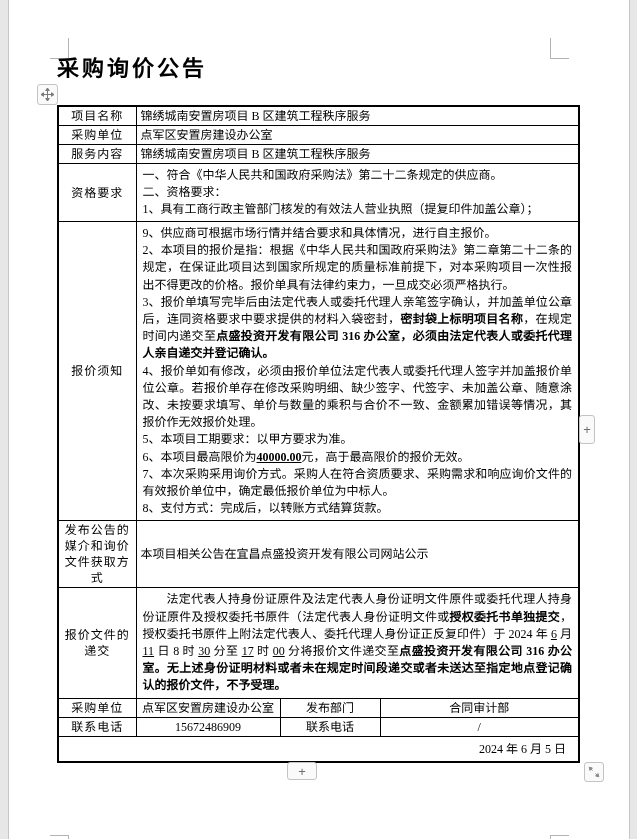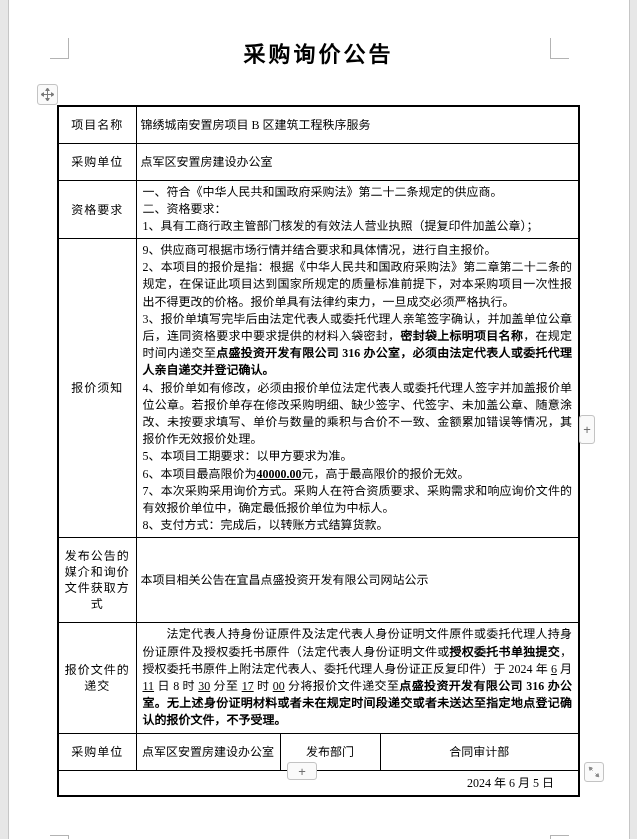--- a/index.html
+++ b/index.html
@@ -3,37 +3,37 @@
 <meta charset="utf-8">
 <style>
   html,body{margin:0;padding:0;}
   body{font-family:"Liberation Serif","DejaVu Serif",serif;}
   .screen{position:relative;width:637px;height:839px;background:#e7e7e7;overflow:hidden;}
   .page{position:absolute;left:8px;top:0;width:620px;height:839px;background:#ffffff;
         border-left:1px solid #c6c6c6;border-right:1px solid #c6c6c6;}
   
   .mark{position:absolute;background:#b3b3b3;}
   
-  .doc-title{position:absolute;left:57px;top:36px;width:523px;text-align:center;
+  .doc-title{position:absolute;left:57px;top:50px;width:523px;text-align:left;
              font-size:22px;font-weight:bold;letter-spacing:3px;color:#000;}
   
   table.doc{position:absolute;left:57px;top:105px;border-collapse:collapse;table-layout:fixed;
             width:523px;font-size:12px;color:#000;}
-  table.doc td{border:1px solid #000;padding:10px 4px;vertical-align:middle;line-height:16px;
+  table.doc td{border:1px solid #000;padding:1px 4px;vertical-align:middle;line-height:16px;
                overflow:hidden;word-break:break-all;}
   table.doc{border:2px solid #000;}
   td.lbl{text-align:center;letter-spacing:1px;padding:1px 2px;}
   td.val{text-align:left;padding:1px 6px;}
   td.ctr{text-align:center;}
   .h21{height:19px;}
   .qline{line-height:17px;}
   .para{text-align:justify;line-height:17.2px;}
   .para-indent{text-indent:2em;}
   .notice-cell{padding:3px 6px 3px 6px !important;vertical-align:middle;}
-  .date-cell{text-align:right;padding:3px 24px !important;height:18px;}
+  .date-cell{text-align:right;padding:3px 12px !important;height:18px;}
   
   .chrome-btn{position:absolute;background:#fafafa;border:1px solid #c3c3c3;border-radius:3px;
               display:flex;align-items:center;justify-content:center;color:#6f6f6f;
               font-family:"Liberation Sans","DejaVu Sans",sans-serif;box-sizing:border-box;}
   .move-handle{left:37px;top:84px;width:21px;height:21px;}
   .side-add{left:579px;top:415px;width:16px;height:29px;font-size:13px;}
   .bottom-add{left:287px;top:762px;width:30px;height:18px;font-size:13px;}
   .resize-handle{left:584px;top:762px;width:20px;height:20px;}
   .chrome-btn svg{display:block;}
 </style>
@@ -79,20 +79,24 @@
 
     <tbody>
         <tr class="h21">
       <td class="lbl">项目名称</td>
       <td class="val" colspan="3">锦绣城南安置房项目 B 区建筑工程秩序服务</td>
     </tr>
     <tr class="h21">
       <td class="lbl">采购单位</td>
       <td class="val" colspan="3">点军区安置房建设办公室</td>
     </tr>
+    <tr class="h21">
+      <td class="lbl">服务内容</td>
+      <td class="val" colspan="3">锦绣城南安置房项目 B 区建筑工程秩序服务</td>
+    </tr>
 
     <tr>
       <td class="lbl">资格要求</td>
       <td class="val notice-cell" colspan="3">
         <div class="qline">一、符合《中华人民共和国政府采购法》第二十二条规定的供应商。</div>
         <div class="qline">二、资格要求：</div>
         <div class="qline">1、具有工商行政主管部门核发的有效法人营业执照（提复印件加盖公章）；</div>
       </td>
     </tr>
 
@@ -122,20 +126,26 @@
         <div class="para para-indent"><span>法定代表人持身份证原件及法定代表人身份证明文件原件或委托代理人持身份证原件及授权委托书原件（法定代表人身份证明文件或</span><span style="font-weight: bold;">授权委托书单独提交</span><span>，授权委托书原件上附法定代表人、委托代理人身份证正反复印件）于 2024 年 </span><span style="text-decoration: underline;">6</span><span> 月 </span><span style="text-decoration: underline;">11</span><span> 日 8 时 </span><span style="text-decoration: underline;">30</span><span> 分至 </span><span style="text-decoration: underline;">17</span><span> 时 </span><span style="text-decoration: underline;">00</span><span> 分将报价文件递交至</span><span style="font-weight: bold;">点盛投资开发有限公司 316 办公室。无上述身份证明材料或者未在规定时间段递交或者未送达至指定地点登记确认的报价文件，不予受理。</span></div>
       </td>
     </tr>
 
     <tr class="h21">
       <td class="lbl">采购单位</td>
       <td class="ctr">点军区安置房建设办公室</td>
       <td class="ctr">发布部门</td>
       <td class="ctr">合同审计部</td>
     </tr>
+    <tr class="h21">
+      <td class="lbl">联系电话</td>
+      <td class="ctr">15672486909</td>
+      <td class="ctr">联系电话</td>
+      <td class="ctr">/</td>
+    </tr>
     <tr>
       <td class="date-cell" colspan="4">2024 年 6 月 5 日</td>
     </tr>
   </tbody>
     </table>
 
   <div class="chrome-btn side-add">
     <span>+</span>
   </div>
 

